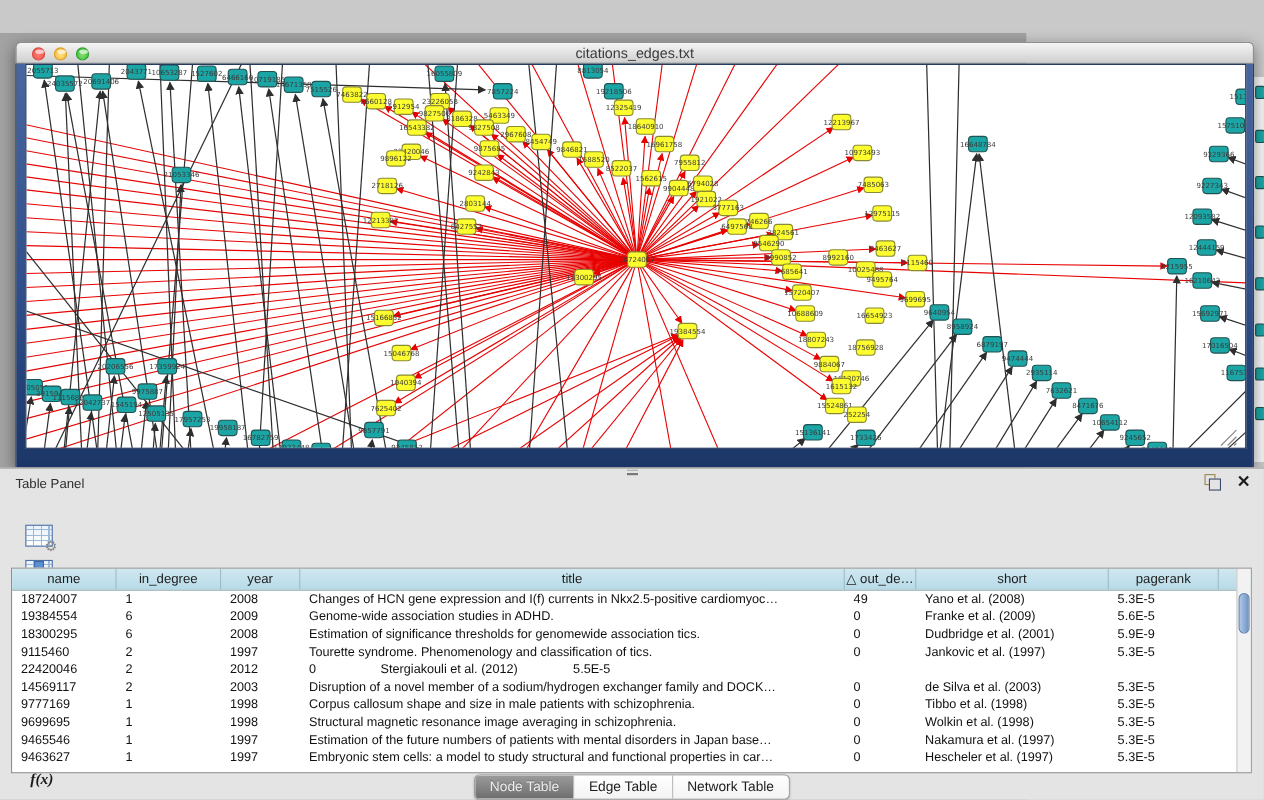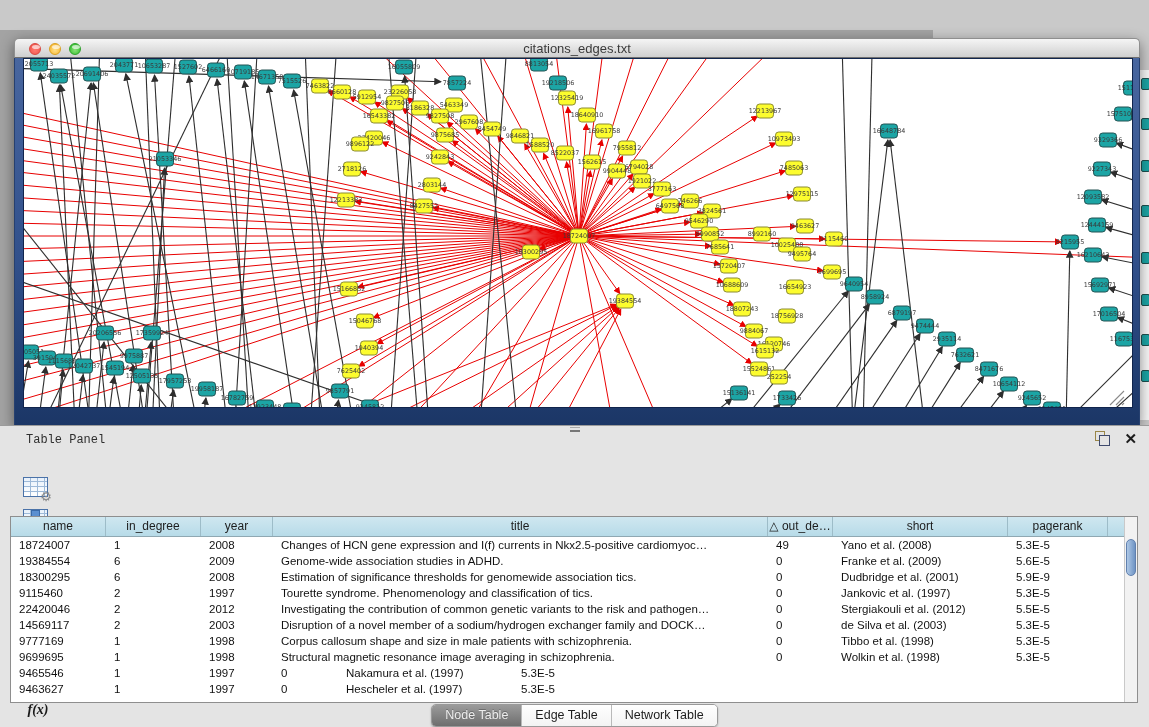--- a/index.html
+++ b/index.html
@@ -30,21 +30,21 @@
     border-left:1px solid #26406f; border-right:1px solid #26406f; padding:0 8px 17px 8px; }
   .net-canvas { position:relative; width:1110px; height:350px; background:#ffffff;
     border:1px solid #10244c; overflow:hidden; }
   .net-canvas svg { display:block; }
 
   
   .panel { position:absolute; left:0; top:395px; width:1149px; height:332px;
     background:#e4e4e4; border-top:1px solid #9b9b9b; }
   .panel-grip { position:absolute; left:570px; top:1px; width:10px; height:5px;
     border-bottom:2px solid #777; border-top:1px solid #aaa; }
-  .panel-header { position:absolute; left:26px; top:7px; font-size:12px; color:#2e2e2e;font-family:Liberation Mono, monospace; }
+  .panel-header { position:absolute; left:14px; top:7px; font-size:12px; color:#2e2e2e; }
   .panel-hdr-icons { position:absolute; right:12px; top:5px; display:flex; align-items:center; gap:14px; }
   .float-ic { position:relative; width:15px; height:15px; }
   .float-ic::before { content:""; position:absolute; left:0; top:0; width:8px; height:8px; border:1.5px solid #9a8648; background:#e4e4e4; }
   .float-ic::after  { content:""; position:absolute; right:0; bottom:0; width:9px; height:9px; border:1.5px solid #3e4a6d; background:#e4e4e4; }
   .close-ic { font-size:15px; font-weight:700; color:#1c1c1c; line-height:15px; cursor:default; }
 
   
   .toolbar { position:absolute; left:20px; top:44px; display:flex; align-items:center; }
   .tbicon { position:relative; width:32px; height:32px; margin-right:2px; }
   .grid-base::before { content:""; position:absolute; left:3px; top:7px; width:23px; height:18px;
@@ -900,21 +900,20 @@
             <div class="tcell c2">1997</div>
             <div class="tcell c3">Tourette syndrome. Phenomenology and classification of tics.</div>
             <div class="tcell c4">0</div>
             <div class="tcell c5">Jankovic et al. (1997)</div>
             <div class="tcell c6">5.3E-5</div>
           </div>
           <div class="trow">
             <div class="tcell c0">22420046</div>
             <div class="tcell c1">2</div>
             <div class="tcell c2">2012</div>
-            <div class="tcell c3">Investigating the contribution of common genetic variants to the risk and pathogen…</div>
             <div class="tcell c4">0</div>
             <div class="tcell c5">Stergiakouli et al. (2012)</div>
             <div class="tcell c6">5.5E-5</div>
           </div>
           <div class="trow">
             <div class="tcell c0">14569117</div>
             <div class="tcell c1">2</div>
             <div class="tcell c2">2003</div>
             <div class="tcell c3">Disruption of a novel member of a sodium/hydrogen exchanger family and DOCK…</div>
             <div class="tcell c4">0</div>
@@ -936,28 +935,30 @@
             <div class="tcell c2">1998</div>
             <div class="tcell c3">Structural magnetic resonance image averaging in schizophrenia.</div>
             <div class="tcell c4">0</div>
             <div class="tcell c5">Wolkin et al. (1998)</div>
             <div class="tcell c6">5.3E-5</div>
           </div>
           <div class="trow">
             <div class="tcell c0">9465546</div>
             <div class="tcell c1">1</div>
             <div class="tcell c2">1997</div>
+            <div class="tcell c3">Estimation of the future numbers of patients with mental disorders in Japan base…</div>
             <div class="tcell c4">0</div>
             <div class="tcell c5">Nakamura et al. (1997)</div>
             <div class="tcell c6">5.3E-5</div>
           </div>
           <div class="trow">
             <div class="tcell c0">9463627</div>
             <div class="tcell c1">1</div>
             <div class="tcell c2">1997</div>
+            <div class="tcell c3">Embryonic stem cells: a model to study structural and functional properties in car…</div>
             <div class="tcell c4">0</div>
             <div class="tcell c5">Hescheler et al. (1997)</div>
             <div class="tcell c6">5.3E-5</div>
           </div>
         </div>
       <div class="vscroll">
         <div class="vthumb"></div>
       </div>
     </div>
 

